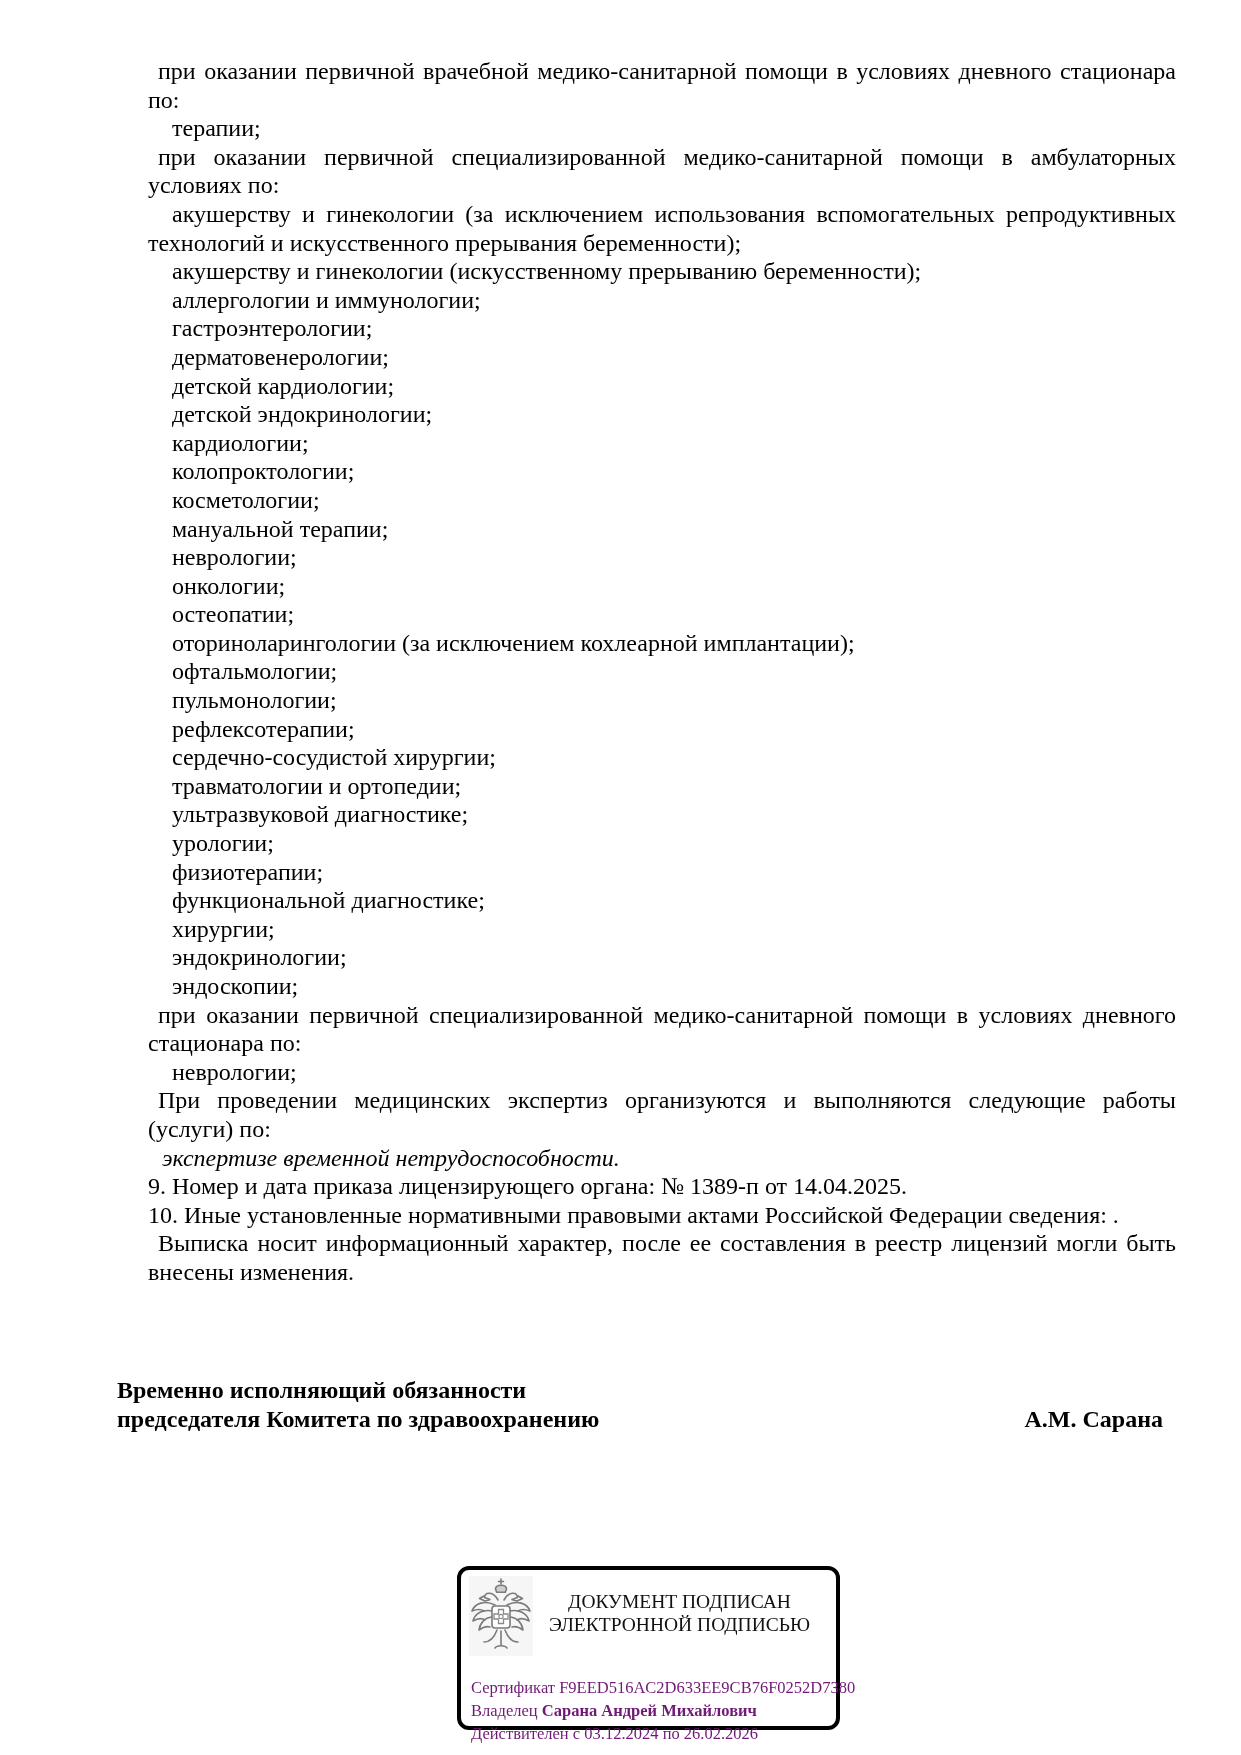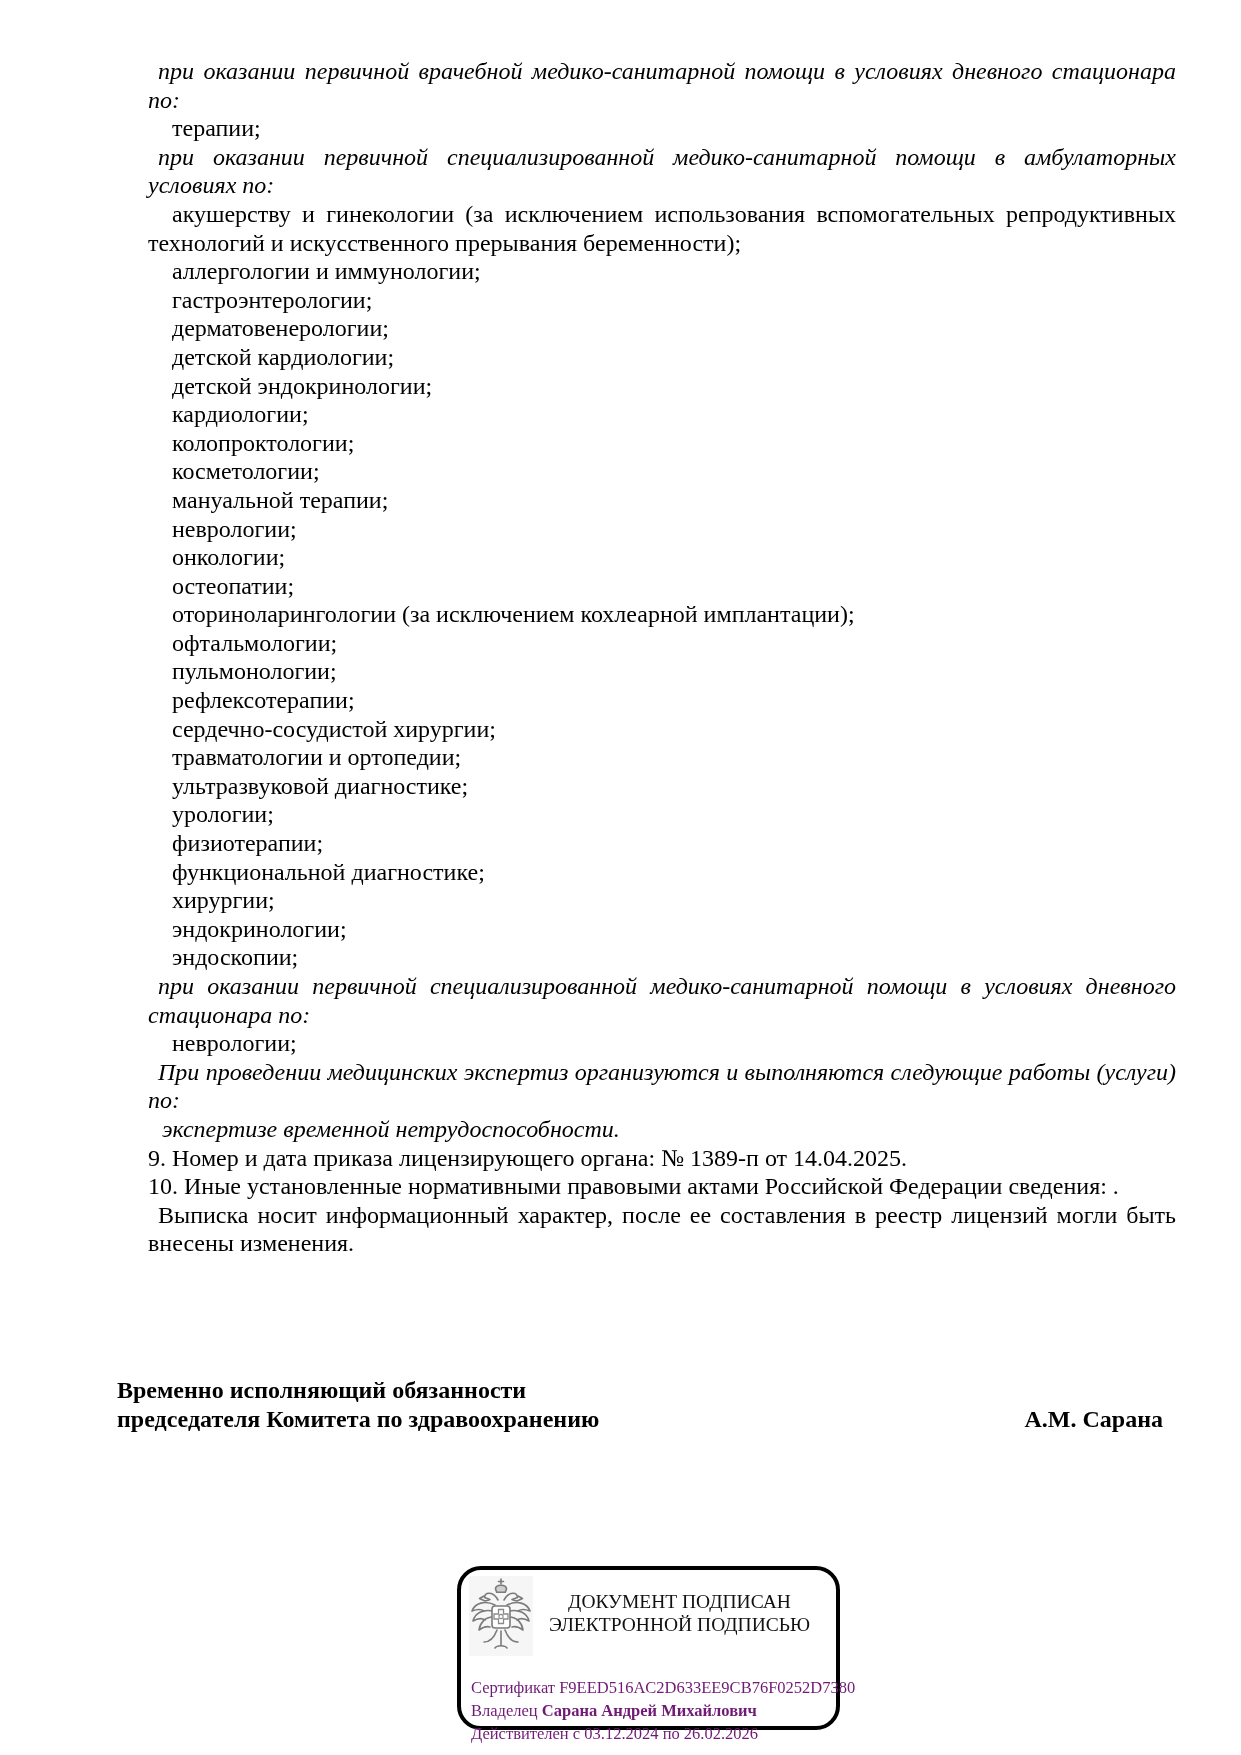--- a/index.html
+++ b/index.html
@@ -10,35 +10,35 @@
     color:#000;
     position:relative;
     overflow:hidden;
   }
   .page{position:absolute;inset:0;background:#fff;}
   .doc{
     position:absolute;left:148px;top:57px;width:1028px;
     font-size:24px;line-height:28.6px;
   }
   .doc p{margin:0;text-align:justify;}
-  .pind{text-indent:10px;font-style:italic;}
+  .pind{text-indent:10px;}
   .item{text-indent:24px;}
   .item-sm{text-indent:14px;font-style:italic;}
   .numbered{margin-left:-31px;text-align:left !important;}
   .note{text-indent:10px;margin-top:38px;}
 
   .sig{
     position:absolute;left:117px;top:1376px;width:1046px;
     font-size:24px;line-height:28.6px;font-weight:bold;font-family:Liberation Serif, serif;
   }
   .sig-row2{display:flex;justify-content:space-between;gap:32px;}
 
   .stamp{
     position:absolute;left:457px;top:1566px;width:383px;height:164px;
-    box-sizing:border-box;border:4px solid #000;border-radius:24px;
+    box-sizing:border-box;border:4px solid #000;border-radius:12px;
     background:#fff;
   }
   .stamp-head{display:flex;margin:6px 10px 0 8px;}
   .eagle-wrap{width:64px;height:80px;background:#f6f6f6;flex:0 0 auto;}
   .stamp-title{
     flex:1;text-align:center;margin-top:14px;
     font-size:19.5px;line-height:23px;color:#111;
   }
   .stamp-lines{margin:20px 10px 0 10px;font-size:16.5px;line-height:23px;color:#701a75;}
   .stamp-lines .b{font-weight:bold;}
@@ -47,20 +47,21 @@
 <body>
 
 <div class="page">
 
   <div class="doc">
     <p class="pind">при оказании первичной врачебной медико-санитарной помощи в условиях дневного стационара по:</p>
     <p class="item">терапии;</p>
     <p class="pind">при оказании первичной специализированной медико-санитарной помощи в амбулаторных условиях по:</p>
 
     <p class="item">акушерству и гинекологии (за исключением использования вспомогательных репродуктивных технологий и искусственного прерывания беременности);</p>
+    <p class="item">акушерству и гинекологии (искусственному прерыванию беременности);</p>
     <p class="item">аллергологии и иммунологии;</p>
     <p class="item">гастроэнтерологии;</p>
     <p class="item">дерматовенерологии;</p>
     <p class="item">детской кардиологии;</p>
     <p class="item">детской эндокринологии;</p>
     <p class="item">кардиологии;</p>
     <p class="item">колопроктологии;</p>
     <p class="item">косметологии;</p>
     <p class="item">мануальной терапии;</p>
     <p class="item">неврологии;</p>

